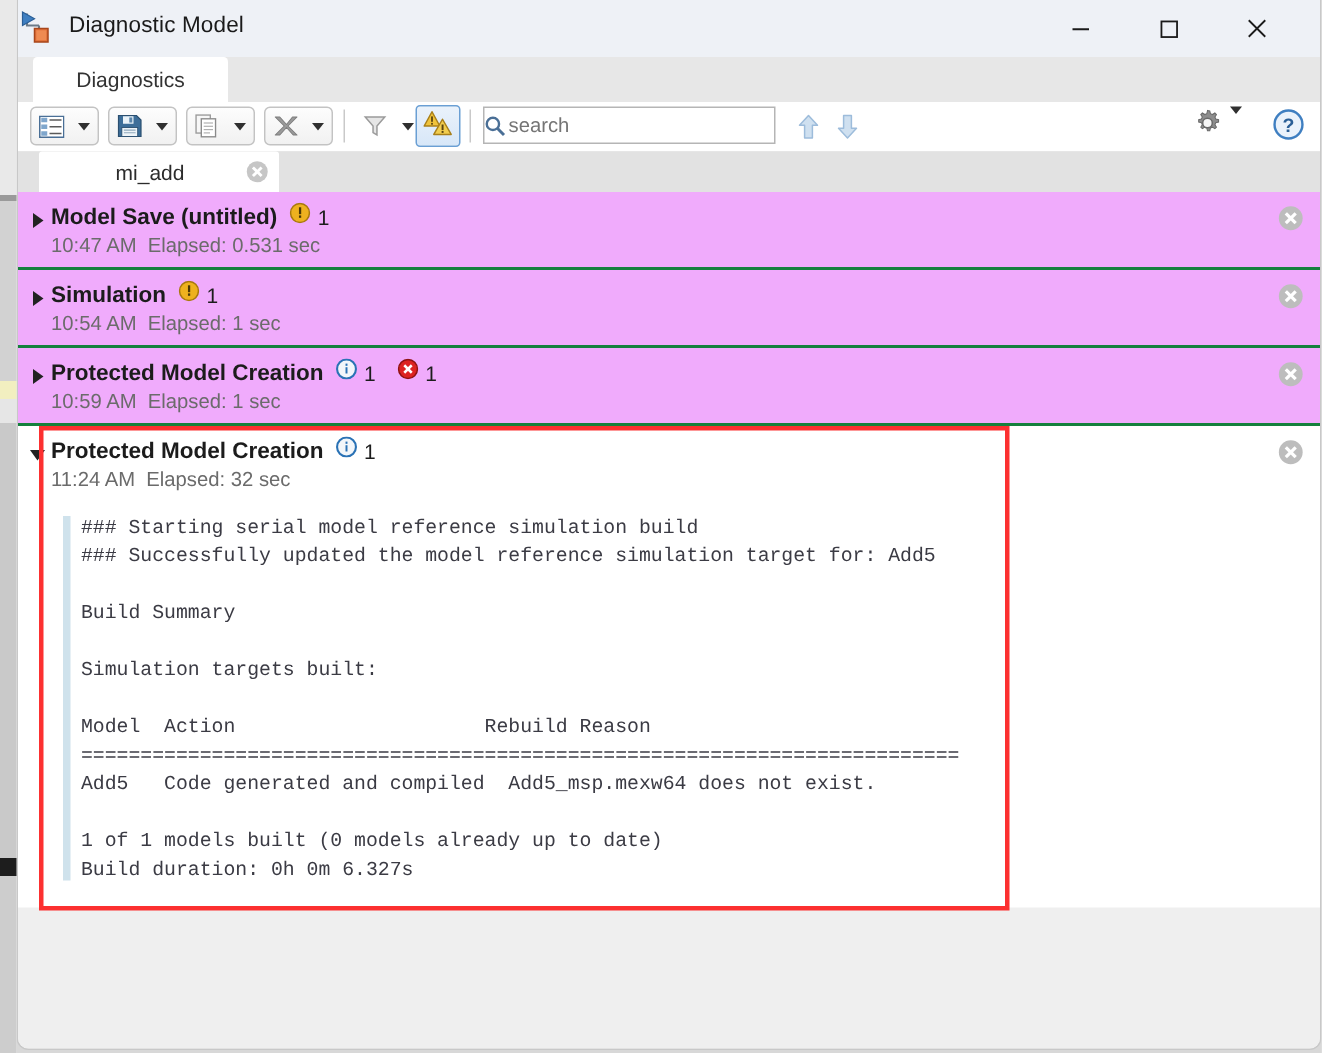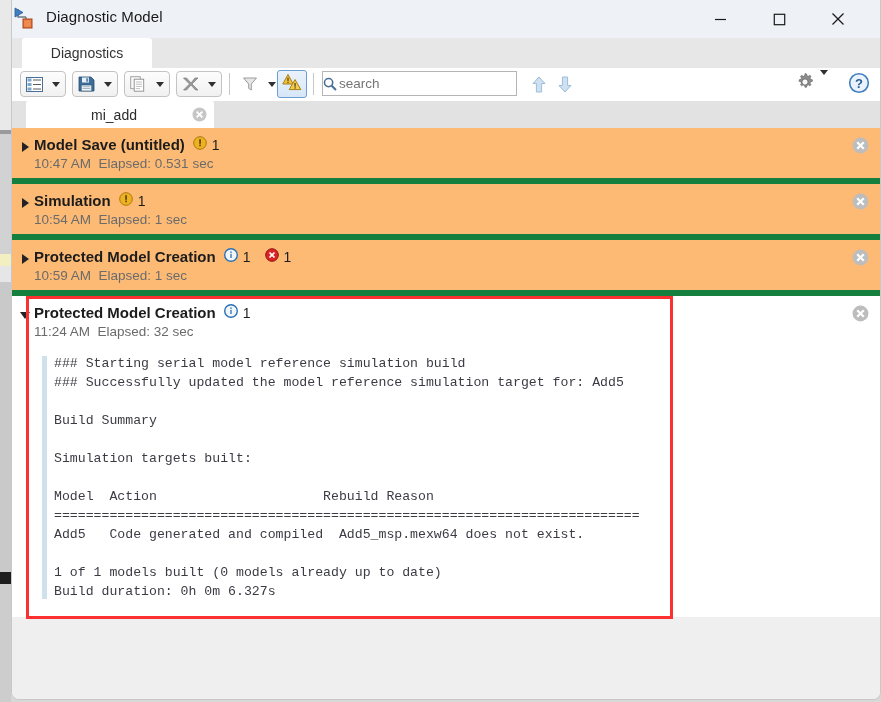--- a/index.html
+++ b/index.html
@@ -173,21 +173,21 @@
   #subtabstrip {
     position: absolute;
     left: 0; top: 101px;
     width: 100%; height: 27px;
     background: #e2e2e2;
     border-bottom: 1px solid #cfcfcf;
   }
   #subtab-miadd {
     position: absolute;
     left: 14px; top: 0;
-    width: 188px; height: 27px;
+    width: 160px; height: 27px;
     background: #ffffff;
     display: flex; align-items: center;
     border-top-left-radius: 2px; border-top-right-radius: 2px;
   }
   #subtab-miadd .lbl {
     flex: 1; text-align: center;
     font-size: 14px; color: #2b2b2b;
     padding-left: 18px;
   }
   #subtab-miadd .x { width: 30px; display:flex; align-items:center; justify-content:center; }
@@ -195,22 +195,22 @@
   
   #list-area {
     position: absolute;
     left: 0; top: 128px;
     width: 100%;
     bottom: 0;
     background: #efefef;
   }
   .msg-row {
     position: relative;
-    background: #fdba74;
-    border-bottom: 6px solid #15803d;
+    background: #f0abfc;
+    border-bottom: 2px solid #15803d;
     padding: 7px 0 7px 0;
   }
   .msg-row.selected {
     background: #ffffff;
   }
   .twisty {
     position: absolute;
     left: 6px; top: 12px;
     width: 14px; height: 14px;
     display: flex; align-items: center; justify-content: center;

